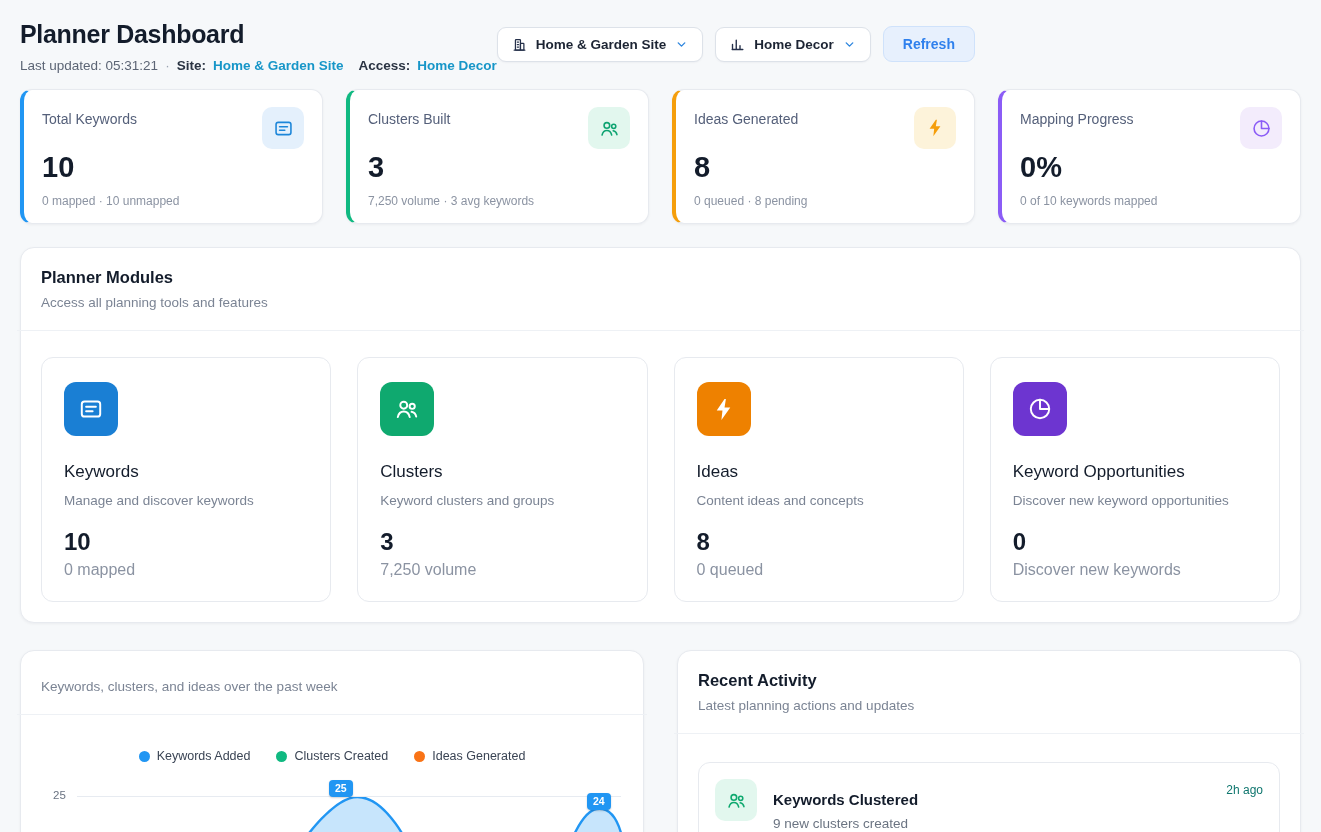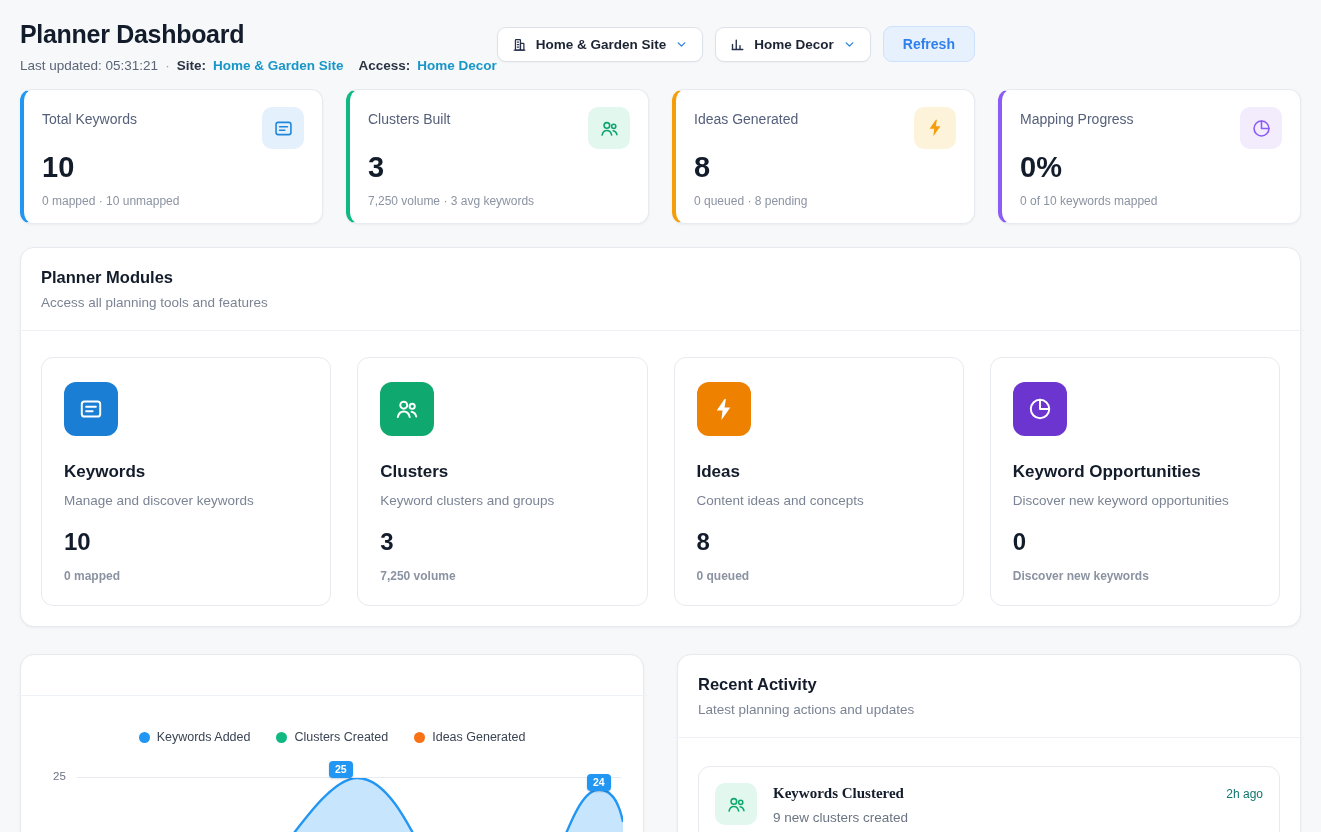--- a/index.html
+++ b/index.html
@@ -66,24 +66,24 @@
   .modules-grid { display:grid; grid-template-columns:repeat(4,1fr); gap:26px; margin-top:26px; }
   .module-card {
     border:1px solid #e7eaef; border-radius:12px; background:#fff;
     padding:24px 22px 22px; cursor:pointer;
   }
   .module-icon { width:54px; height:54px; border-radius:12px; color:#fff; display:flex; align-items:center; justify-content:center; }
   .module-card.m0 .module-icon { background:#1a7fd4; }
   .module-card.m1 .module-icon { background:#0fa96f; }
   .module-card.m2 .module-icon { background:#ee8100; }
   .module-card.m3 .module-icon { background:#6d35d0; }
-  .module-title { font-size:17px; font-weight:700; color:#131c2b; margin-top:26px; }
+  .module-title { font-size:17px; font-weight:400; color:#131c2b; margin-top:26px; }
   .module-desc { font-size:13.5px; color:#7b8494; margin-top:11px; }
   .module-value { font-size:24px; font-weight:800; color:#131c2b; margin-top:20px; }
-  .module-detail { font-size:12px; color:#8b93a2; margin-top:13px;font-weight:bold; }
+  .module-detail { font-size:16px; color:#8b93a2; margin-top:5px; }
 
   
   .bottom-grid { display:grid; grid-template-columns:1fr 1fr; gap:33px; margin-top:4px; }
   .bottom-card { height:420px; }
 
   .legend { display:flex; justify-content:center; align-items:center; gap:26px; margin-top:34px; }
   .legend-item { display:flex; align-items:center; gap:7px; font-size:12.5px; color:#3a4454; }
   .legend-dot { width:11px; height:11px; border-radius:50%; }
   .legend-item.l0 .legend-dot { background:#2196f3; }
   .legend-item.l1 .legend-dot { background:#10b981; }
@@ -99,21 +99,21 @@
   }
   .badge-25 { left:288px; top:1px; }
   .badge-24 { left:546px; top:14px; }
 
   
   .activity-item {
     display:flex; align-items:flex-start; gap:16px;
     border:1px solid #e7eaef; border-radius:12px; padding:16px; margin-top:28px; background:#fff;
   }
   .activity-icon { width:42px; height:42px; border-radius:10px; background:#e2f7ee; color:#0fa96f; display:flex; align-items:center; justify-content:center; flex:0 0 auto; }
-  .activity-title { font-size:15px; font-weight:800; color:#131c2b; margin-top:2px;font-family:Liberation Serif, serif; }
+  .activity-title { font-size:15px; font-weight:800; color:#131c2b; margin-top:12px; }
   .activity-desc { font-size:13.5px; color:#6b7482; margin-top:8px; }
   .activity-time { margin-left:auto; font-size:12px; color:#0f766e; padding-top:4px; }
 </style>
 </head>
 <body>
 
 <div class="page">
 
   <div class="header">
     <div>
@@ -279,20 +279,21 @@
         <div class="module-desc">Discover new keyword opportunities</div>
         <div class="module-value">0</div>
         <div class="module-detail">Discover new keywords</div>
       </div>
     </div>
   </section>
 
   <div class="bottom-grid">
 
     <section class="panel bottom-card">
+      <div class="panel-sub">Keywords, clusters, and ideas over the past week</div>
       <div class="divider"></div>
 
       <div class="legend">
         <div class="legend-item l0">
           <span class="legend-dot"></span>
           <span>Keywords Added</span>
         </div>
         <div class="legend-item l1">
           <span class="legend-dot"></span>
           <span>Clusters Created</span>

